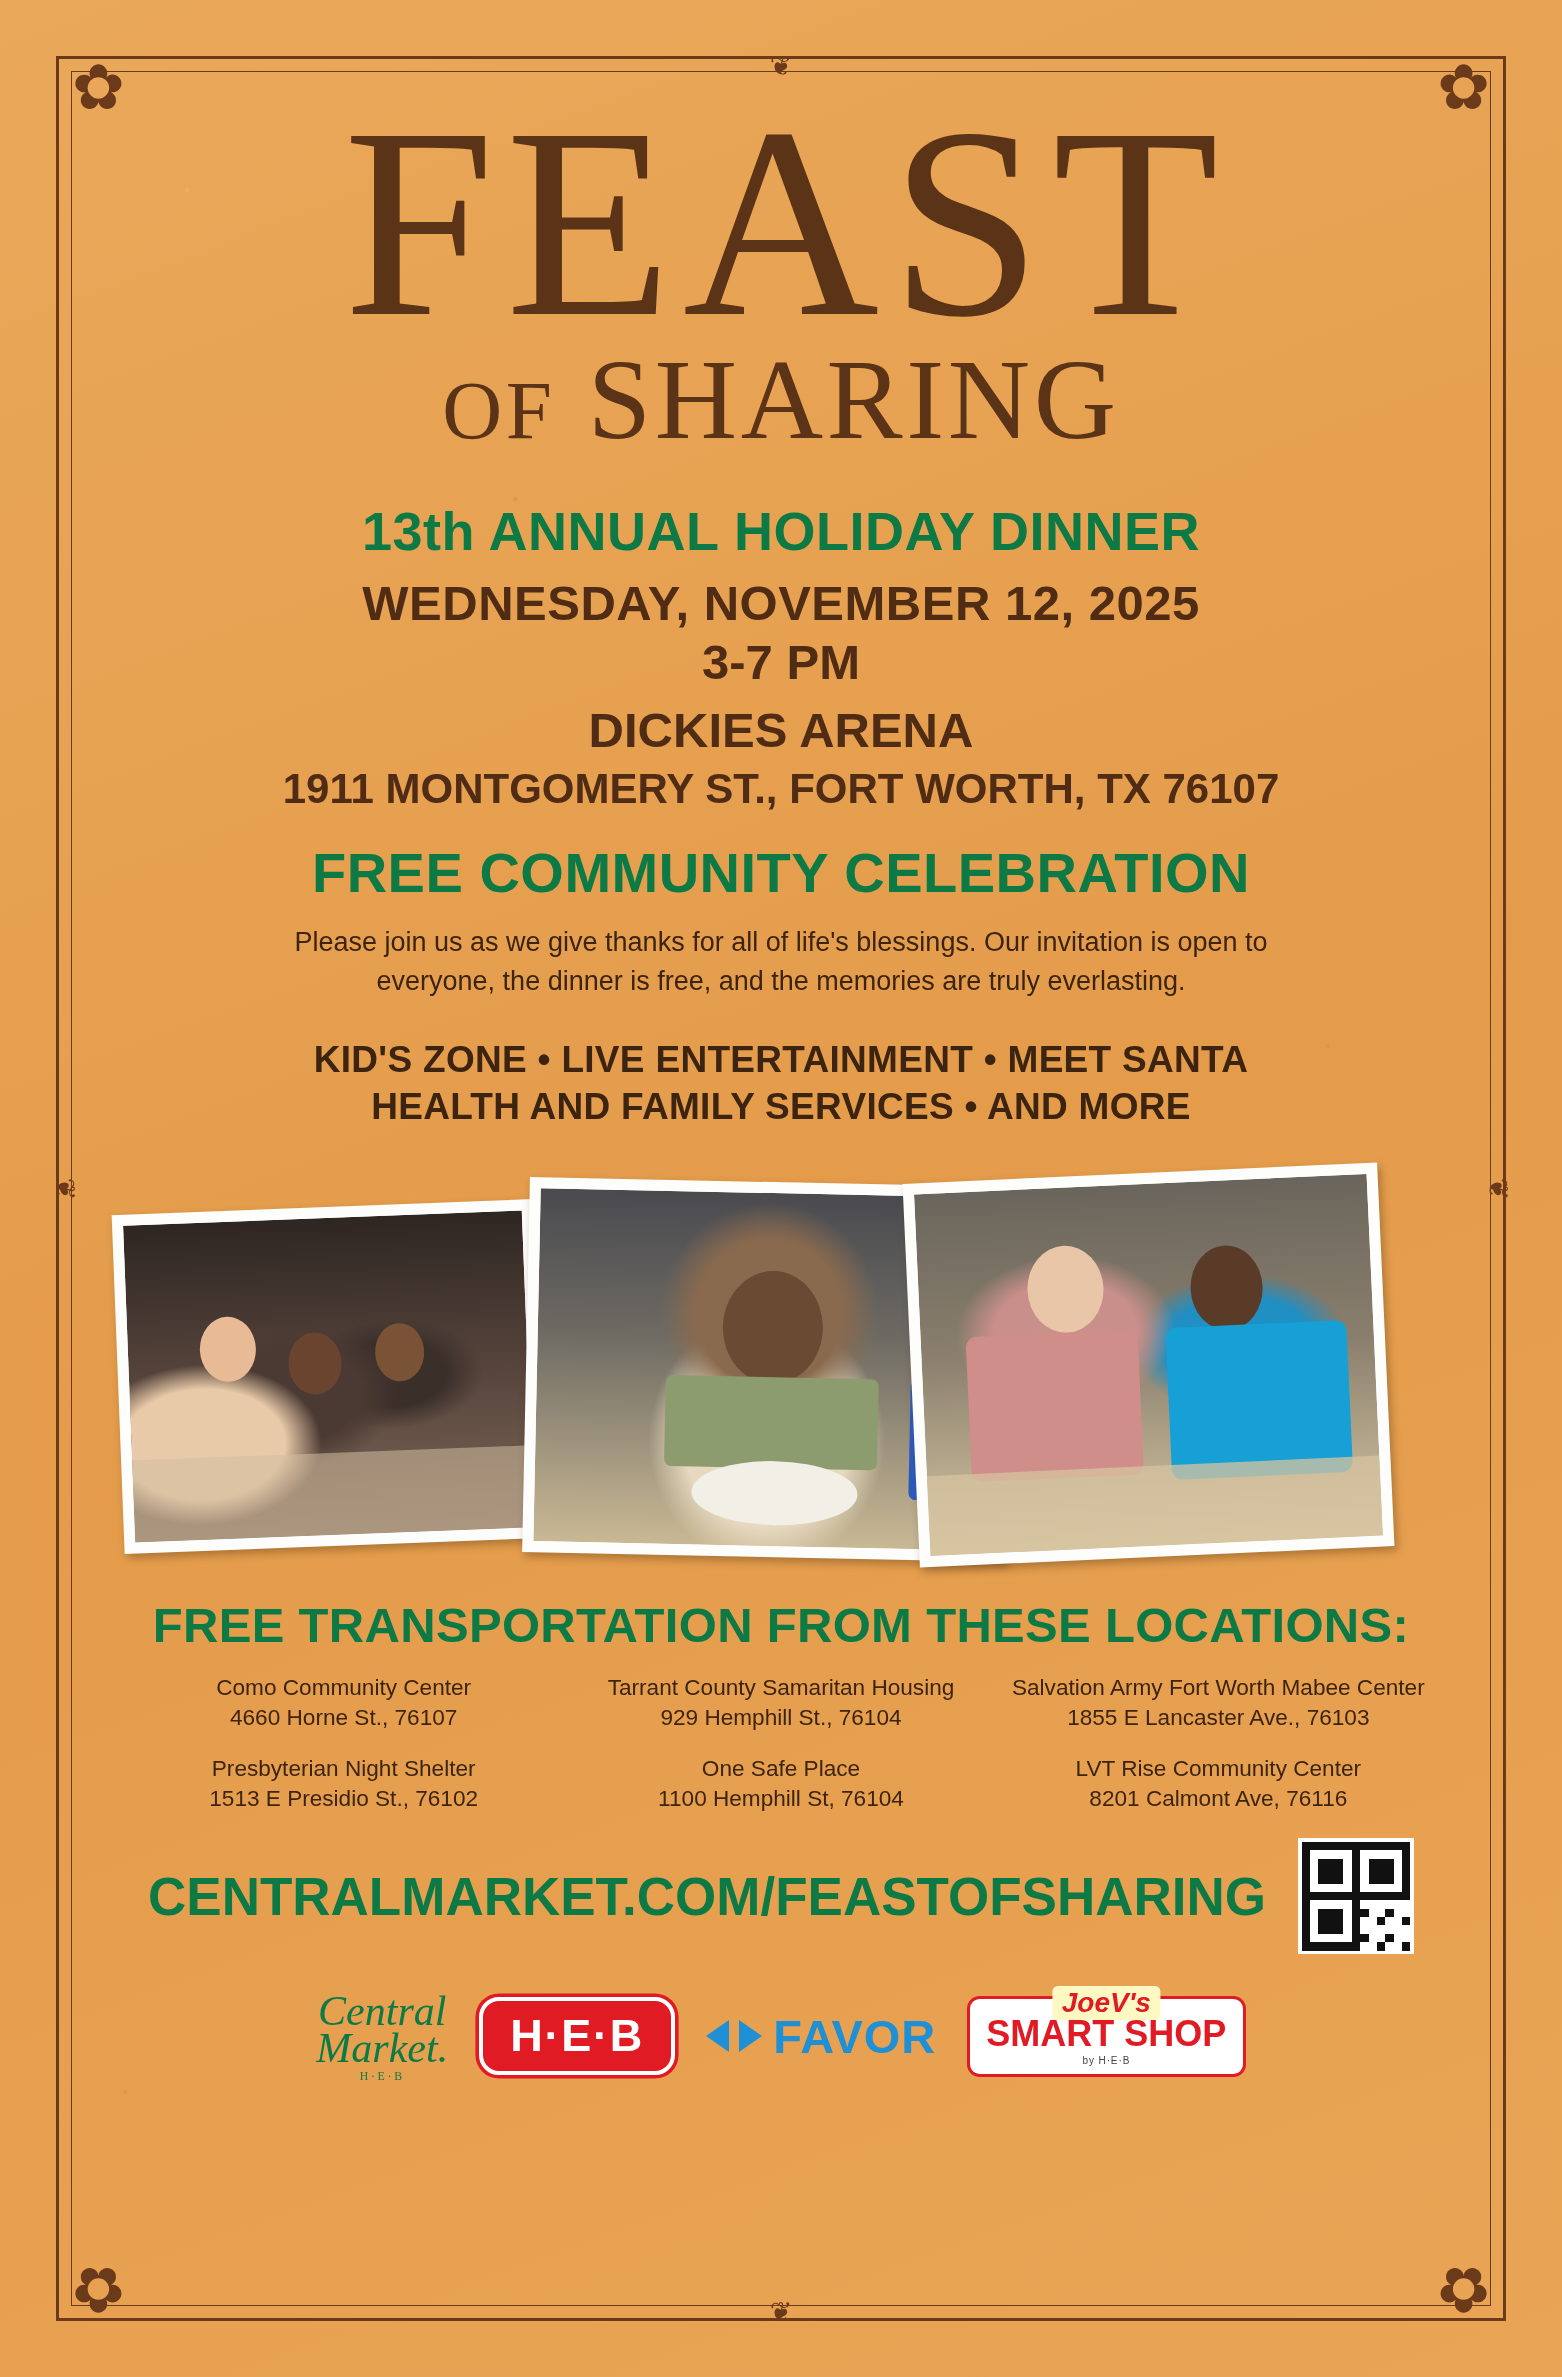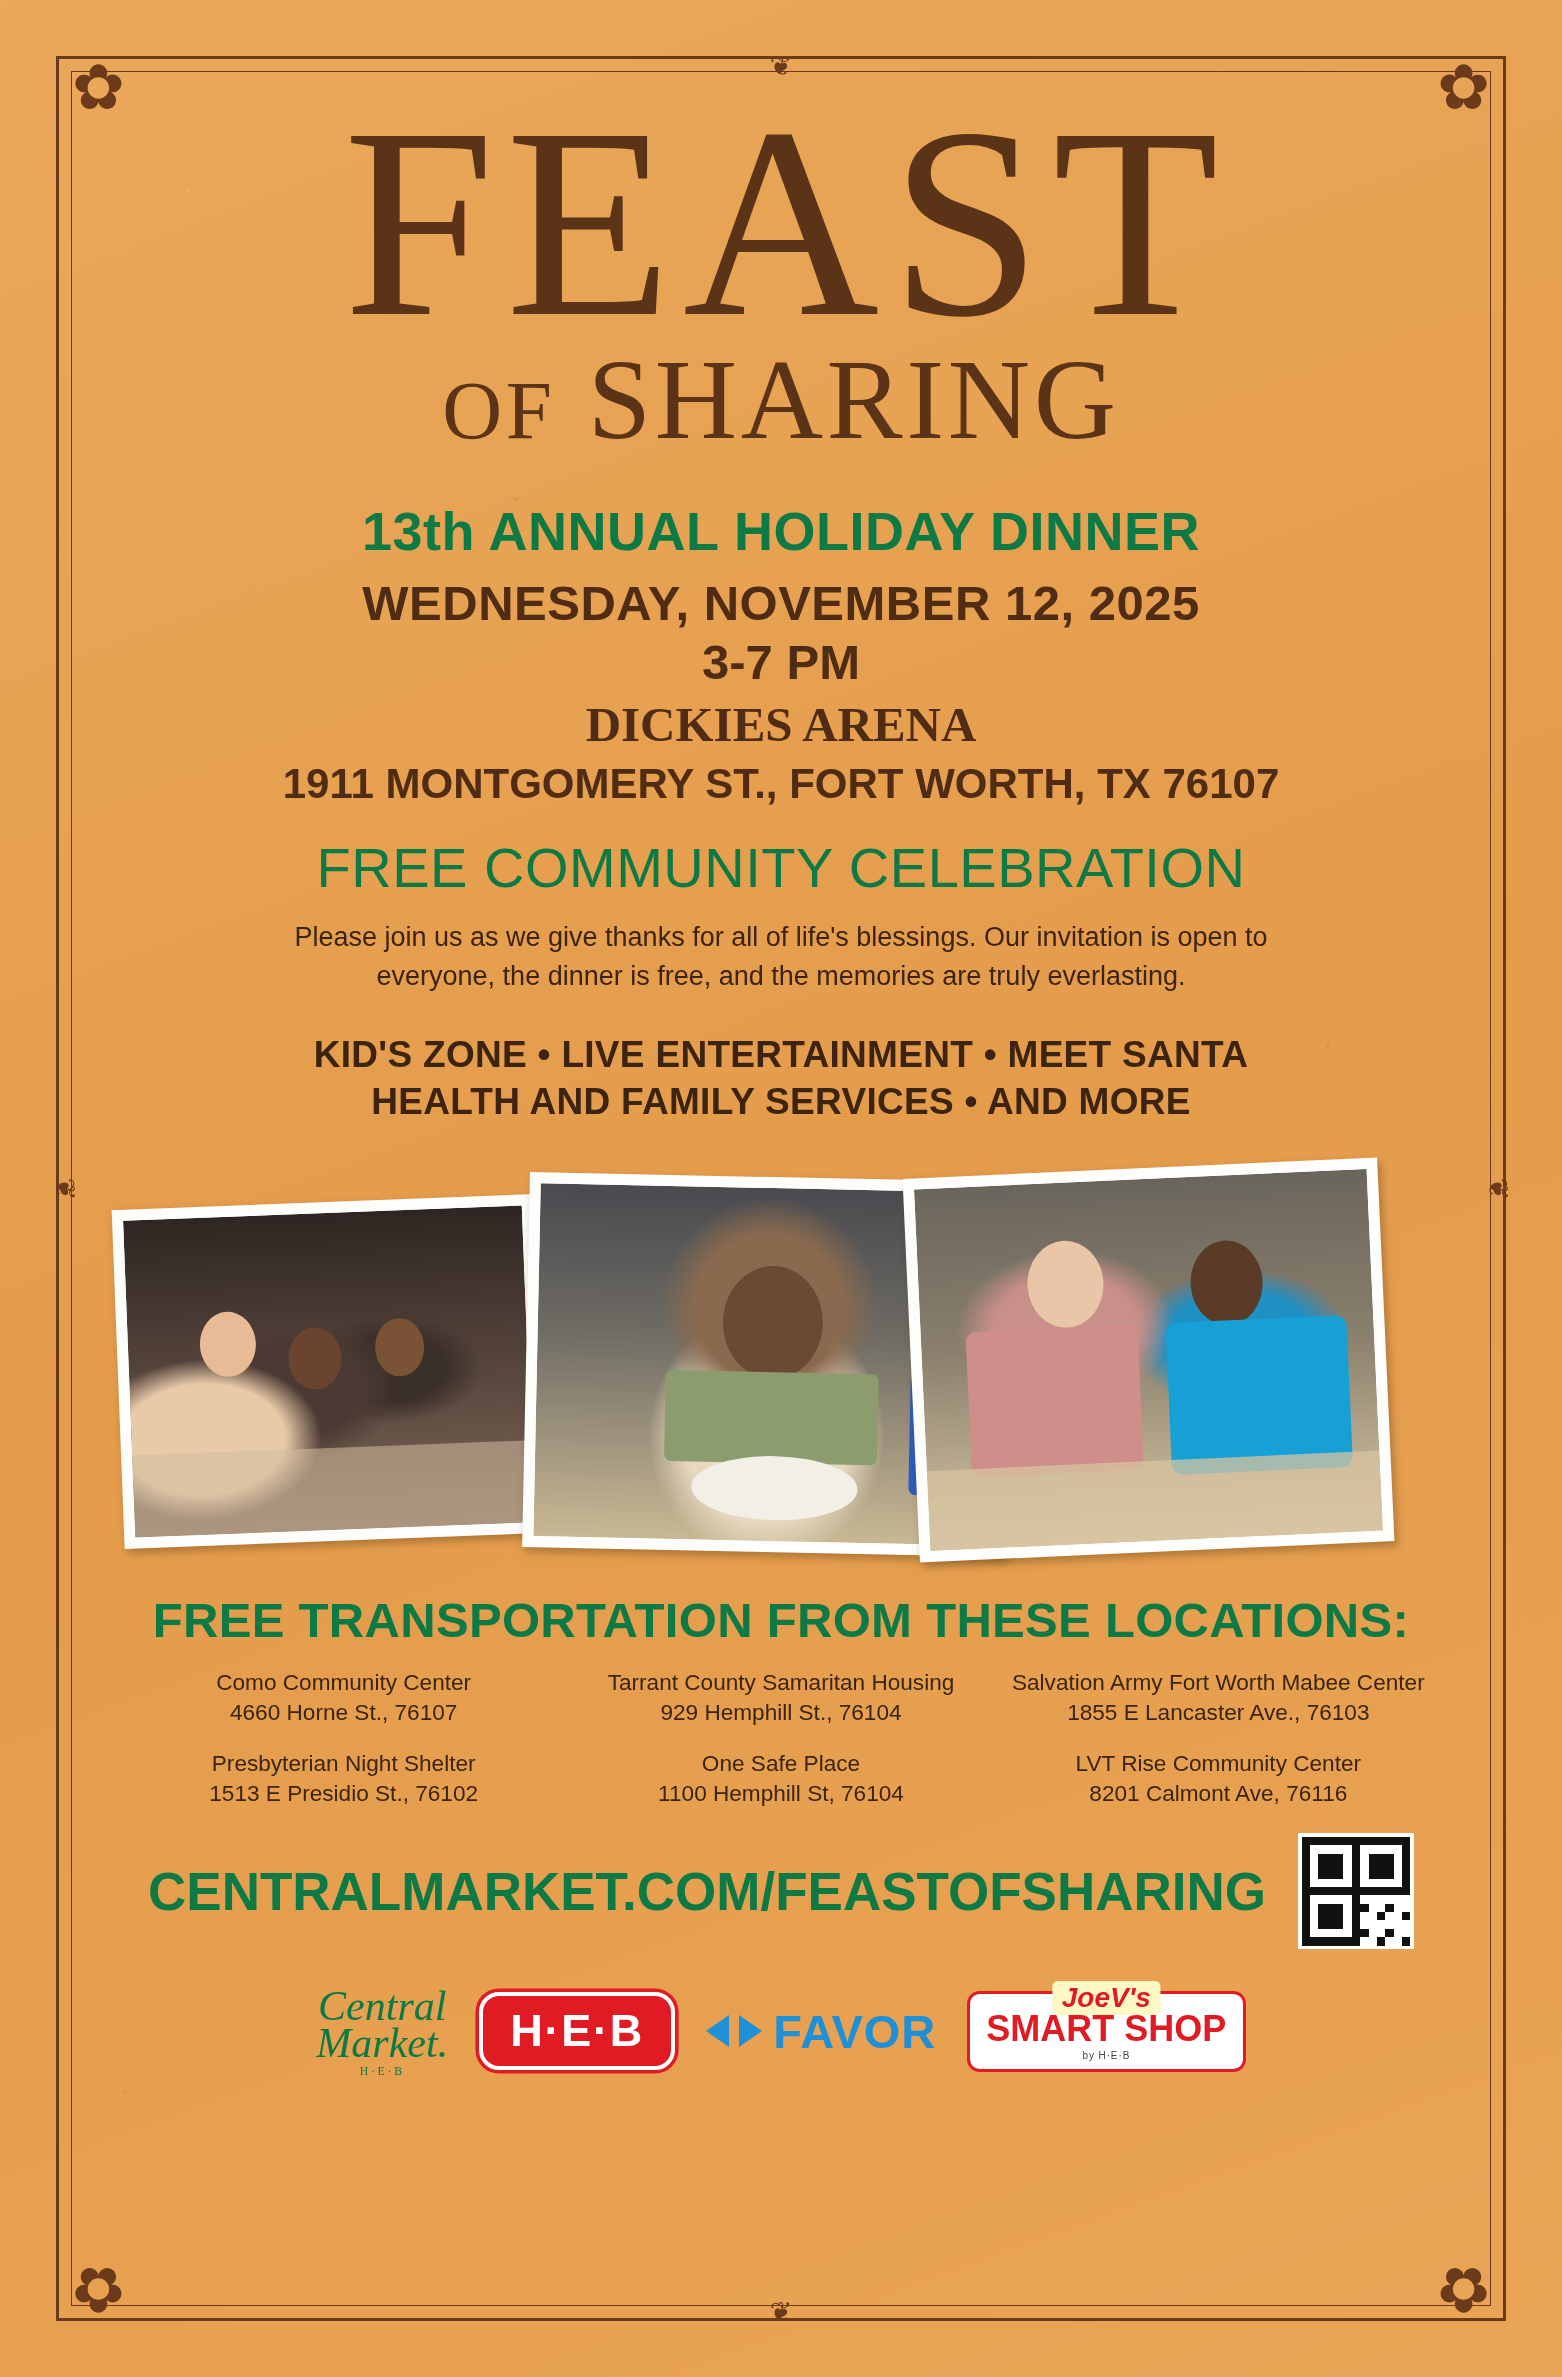--- a/index.html
+++ b/index.html
@@ -111,34 +111,33 @@
   .time-line {
     color: #4f2c13;
     font-size: 49px;
     font-weight: bold;
     margin-top: 3.6px;
   }
   .venue-line {
     color: #4f2c13;
     font-size: 49px;
     font-weight: bold;
-    margin-top: 6px;
-    font-family: Liberation Serif, serif;
+    margin-top: 12px;
   }
   .address-line {
     color: #4f2c13;
     font-size: 42px;
     font-weight: bold;
     margin-top: 7.2px;
     letter-spacing: 0px;
   }
   .free-comm {
     color: #0d7a46;
     font-size: 56px;
-    font-weight: normal;
+    font-weight: bold;
     margin-top: 27px;
     letter-spacing: 0.5px;
   }
   .blurb {
     color: #3c2410;
     font-size: 27px;
     line-height: 1.42;
     margin: 18px auto 0 auto;
     width: 1069px;
     font-weight: 400;

